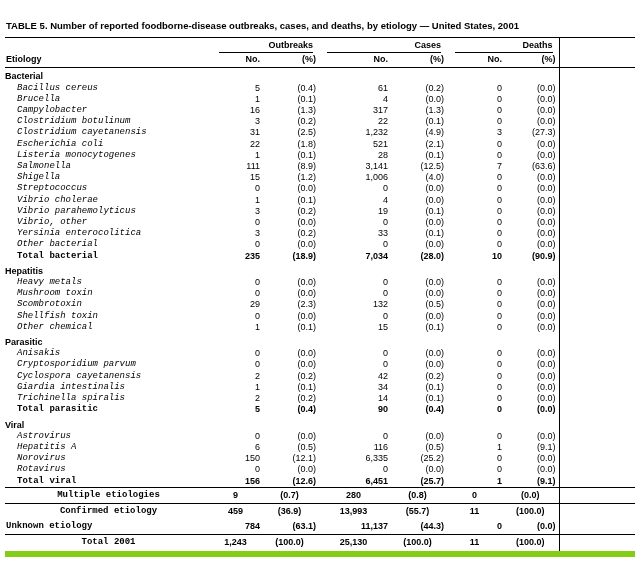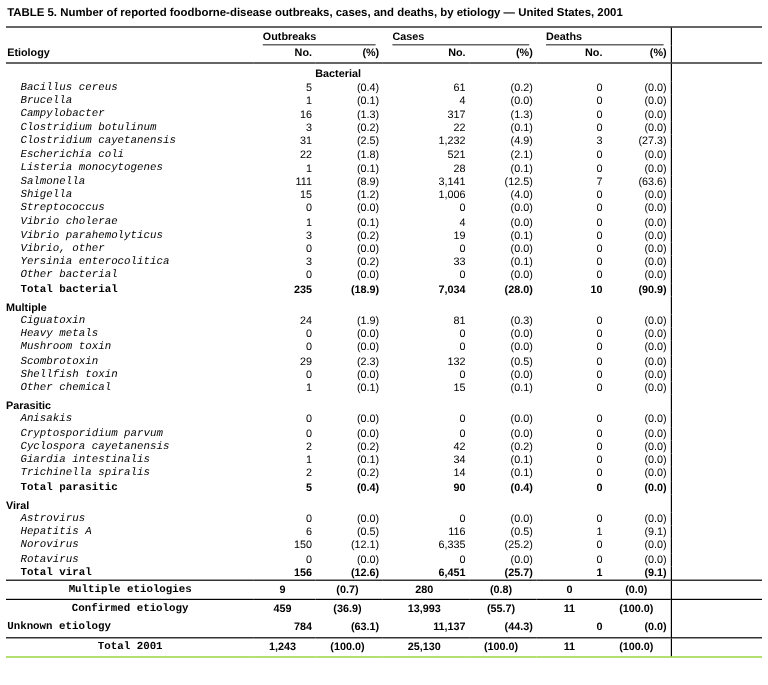--- a/index.html
+++ b/index.html
@@ -2,43 +2,43 @@
 <html><head>
 <meta charset="utf-8">
 <style>
   * { box-sizing: border-box; }
   html, body { margin: 0; padding: 0; }
   body {
     width: 640px; height: 571px;
     background: #ffffff; color: #000000;
     font-family: "Liberation Sans", sans-serif;
   }
-  .page { padding: 3px 5px 0 5px; }
+  .page { padding: 18px 5px 0 5px; }
   .table-title {
     font-size: 9.5px; font-weight: bold; line-height: 12px;
     padding: 2px 0 5px 1px;
     border-bottom: 1px solid #000;
   }
   table { width: 100%; border-collapse: collapse; table-layout: fixed; }
   th, td { font-size: 9px; line-height: 11.2px; padding: 0; white-space: nowrap; overflow: hidden; }
   thead th { font-weight: bold; vertical-align: bottom; }
-  .gl { margin: 2px 6px 0 8px; padding-bottom: 1px; border-bottom: 1px solid #000; text-align: left; }
+  .gl { margin: 2px 6px 0 8px; padding-bottom: 1px; border-bottom: 1px solid #000; text-align: right; }
   .subhead th { border-bottom: 1px solid #000; padding: 1px 3px 2px 0; }
   .subhead .lab { text-align: left; padding-left: 1px; }
   .subhead .num { text-align: right; }
   .num { text-align: right; padding-right: 3px; }
   .label { padding-left: 1px; font-family: Liberation Mono, monospace; }
   .indent { padding-left: 12px; }
   .italic { font-style: italic; }
   .bold { font-weight: bold; }
   .section-header { font-weight: bold; padding-top: 4px; }
-  tbody tr:first-child td { padding-top: 3px; text-align: center; }
+  tbody tr:first-child td { padding-top: 3px; }
   .ruled td { border-top: 1px solid #000; text-align: center; }
   .summary td { padding-top: 2px; padding-bottom: 2px; }
-  .end td { border-bottom: 1px solid #84cc16; }
+  .end td { border-bottom: 6px solid #84cc16; }
   .spacer { border-left: 1px solid #000; }
 </style>
 </head>
 <body>
 
 <div class="page">
   <div class="table-title">TABLE 5. Number of reported foodborne-disease outbreaks, cases, and deaths, by etiology — United States, 2001</div>
   <table>
     <colgroup>
       <col style="width:206px">
@@ -234,32 +234,22 @@
           <td class="label indent bold">Total bacterial</td>
           <td class="num bold">235</td>
           <td class="num bold">(18.9)</td>
           <td class="num bold">7,034</td>
           <td class="num bold">(28.0)</td>
           <td class="num bold">10</td>
           <td class="num bold">(90.9)</td>
           <td class="spacer"></td>
         </tr>
         <tr class="section-row">
-          <td class="section-header" colspan="7">Multiple</td>
+          <td class="section-header" colspan="7">Hepatitis</td>
           <td class="spacer section-header"></td>
-        </tr>
-        <tr class="data-row">
-          <td class="label indent italic">Ciguatoxin</td>
-          <td class="num">24</td>
-          <td class="num">(1.9)</td>
-          <td class="num">81</td>
-          <td class="num">(0.3)</td>
-          <td class="num">0</td>
-          <td class="num">(0.0)</td>
-          <td class="spacer"></td>
         </tr>
         <tr class="data-row">
           <td class="label indent italic">Heavy metals</td>
           <td class="num">0</td>
           <td class="num">(0.0)</td>
           <td class="num">0</td>
           <td class="num">(0.0)</td>
           <td class="num">0</td>
           <td class="num">(0.0)</td>
           <td class="spacer"></td>

